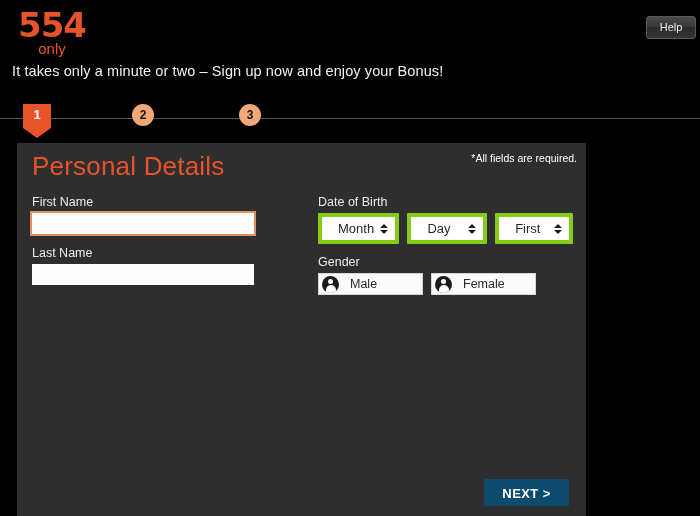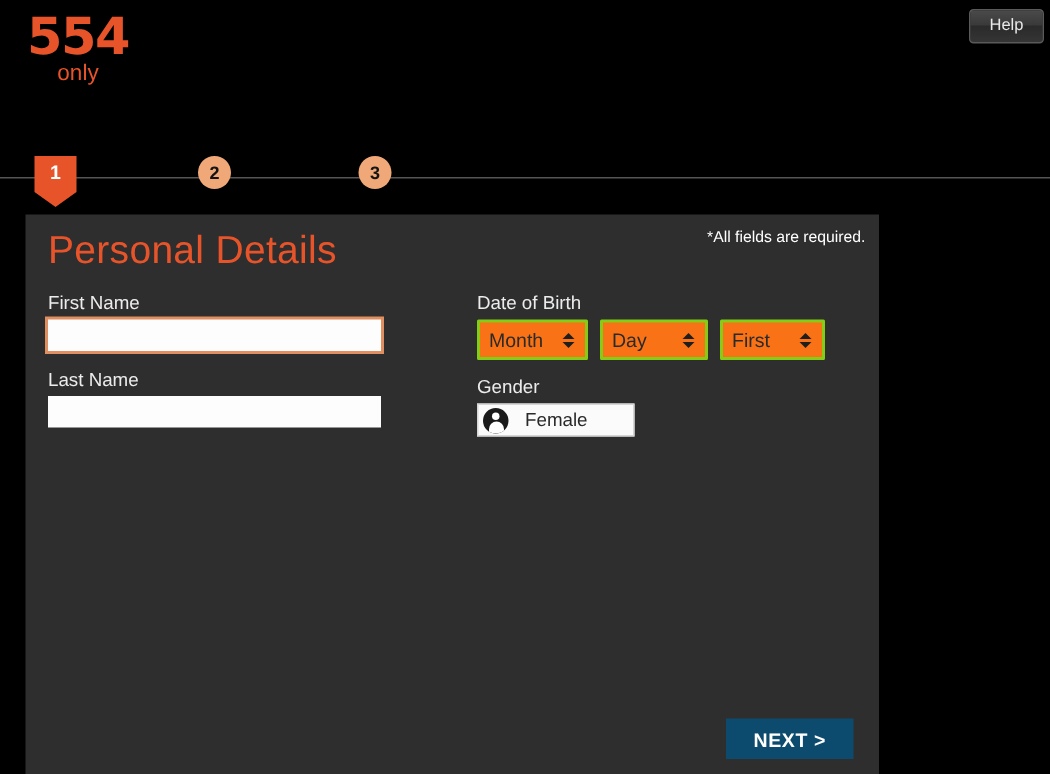--- a/index.html
+++ b/index.html
@@ -47,21 +47,21 @@
     color: #e8542a;
     line-height: 16px;
     display: block;
     letter-spacing: 0px;
     margin-top: -1px;
   }
 
   .help-btn {
     position: absolute;
     right: 4px;
-    top: 6px;
+    top: 16px;
     width: 48px;
     height: 21px;
     border-radius: 3px;
     background: linear-gradient(to bottom, #4a4a4a 0%, #3a3a3a 45%, #2a2a2a 50%, #353535 100%);
     border: 1px solid #5a5a5a;
     box-shadow: 0 1px 2px rgba(0,0,0,.8);
     color: #e8e8e8;
     font-size: 11px;
     line-height: 21px;
     text-align: center;
@@ -198,26 +198,27 @@
 
   
   .dob-row {
     display: flex;
     gap: 8px;
     margin-bottom: 11px;
   }
   .sel {
     position: relative;
     height: 23px;
-    background: #f97316;
-    border: 2px solid #84cc16;
+    background: #ffffff;
+    border: 4px solid #84cc16;
     border-radius: 1px;
     display: flex;
     align-items: center;
     cursor: pointer;
+    padding-left: 10px;
   }
   .sel-month { width: 70px; }
   .sel-day   { width: 68px; }
   .sel-year  { width: 66px; }
   .sel-text {
     font-size: 13px;
     color: #2a2a2a;
     padding-left: 6px;
     flex: 1;
   }
@@ -314,20 +315,21 @@
 
 <div class="topbar">
 
   <div class="logo">
     <span class="logo-888">554</span>
     <span class="logo-sport">only</span>
   </div>
 
   <div class="help-btn">Help</div>
 
+  <div class="tagline">It takes only a minute or two – Sign up now and enjoy your Bonus!</div>
 </div>
 
 <div class="stepbar">
   <div class="stepline"></div>
 
   <div class="step" style="left:23px;">
     <div class="step-pennant">1</div>
   </div>
 
   <div class="step" style="left:132px;">
@@ -383,20 +385,24 @@
           <span class="tri-up"></span>
             <span class="tri-down"></span>
         </span>
       </div>
     </div>
 
     <label class="field-label">Gender</label>
 
     <div class="gender-row">
 
+      <div class="gender-btn">
+        <span class="person-icon"></span>
+        <span class="gender-label">Male</span>
+      </div>
 
       <div class="gender-btn">
         <span class="person-icon"></span>
         <span class="gender-label">Female</span>
       </div>
     </div>
   </div>
 
   <button class="next-btn">NEXT &gt;</button>
 </div>

